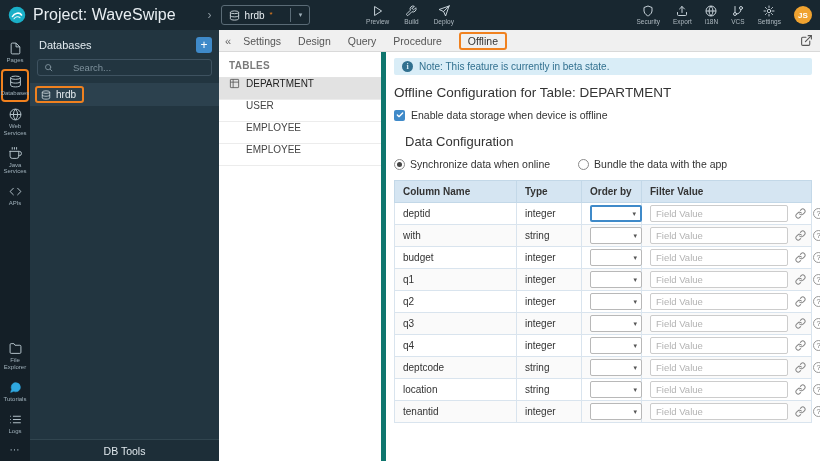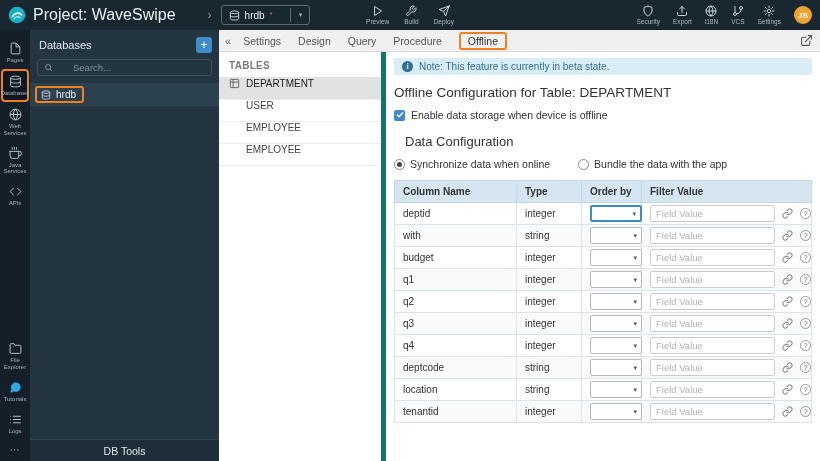--- a/index.html
+++ b/index.html
@@ -81,21 +81,21 @@
   .cfg-table th { background:#d5e5f2; border:1px solid #c3d8e8; font-size:10px; font-weight:bold; color:#333; text-align:left; padding:0 8px; height:22px; }
   .cfg-table td { border:1px solid #d9e4ee; font-size:10px; color:#333; padding:0 8px; height:22px; background:#fff; }
   .cfg-table tbody tr:nth-child(even) td { background:#fafafa; }
   .cfg-table th:nth-child(1) { width:122px; }
   .cfg-table th:nth-child(2) { width:65px; }
   .cfg-table th:nth-child(3) { width:60px; }
   .select { width:52px; height:17px; border:1px solid #b8b8b8; border-radius:2px; background:#fff; display:inline-flex; align-items:center; justify-content:flex-end; padding-right:4px; cursor:pointer; vertical-align:middle; }
   .select.focused { border:2px solid #3f8ac9; }
   .sel-caret { font-size:7px; color:#555; }
   .fv-wrap { display:flex; align-items:center; gap:7px; }
-  .fv-input { width:125px; height:17px; border:1px solid #ccc; border-radius:2px; font-size:9.5px; padding:0 5px; color:#333; outline:none; font-family:"Liberation Sans",sans-serif; }
+  .fv-input { width:138px; height:17px; border:1px solid #ccc; border-radius:2px; font-size:9.5px; padding:0 5px; color:#333; outline:none; font-family:"Liberation Sans",sans-serif; }
   .fv-input::placeholder { color:#b3b3b3; }
   .bind-icon { color:#888; cursor:pointer; display:inline-flex; }
   .help-icon { flex:0 0 11px; width:11px; height:11px; border:1px solid #999; border-radius:50%; font-size:7.5px; color:#777; display:inline-flex; align-items:center; justify-content:center; cursor:pointer; }
 </style>
 </head>
 <body>
 
 <div class="app">
 
   <header class="topbar">

